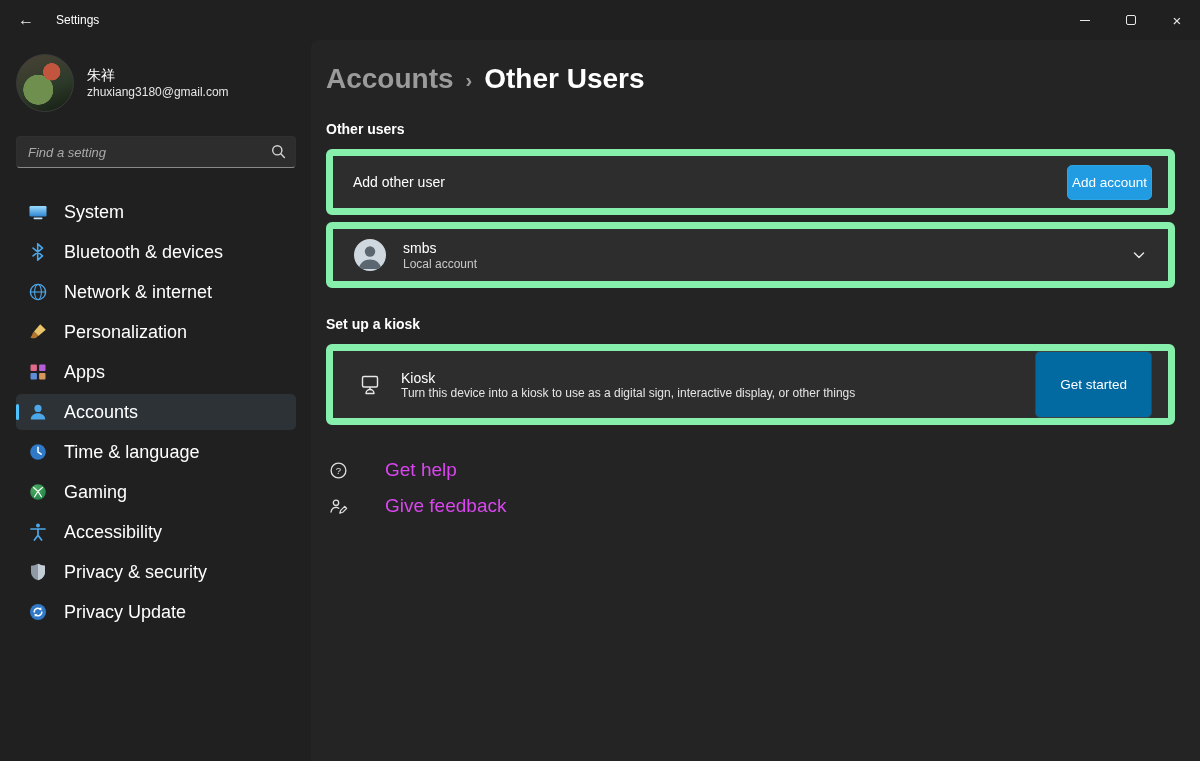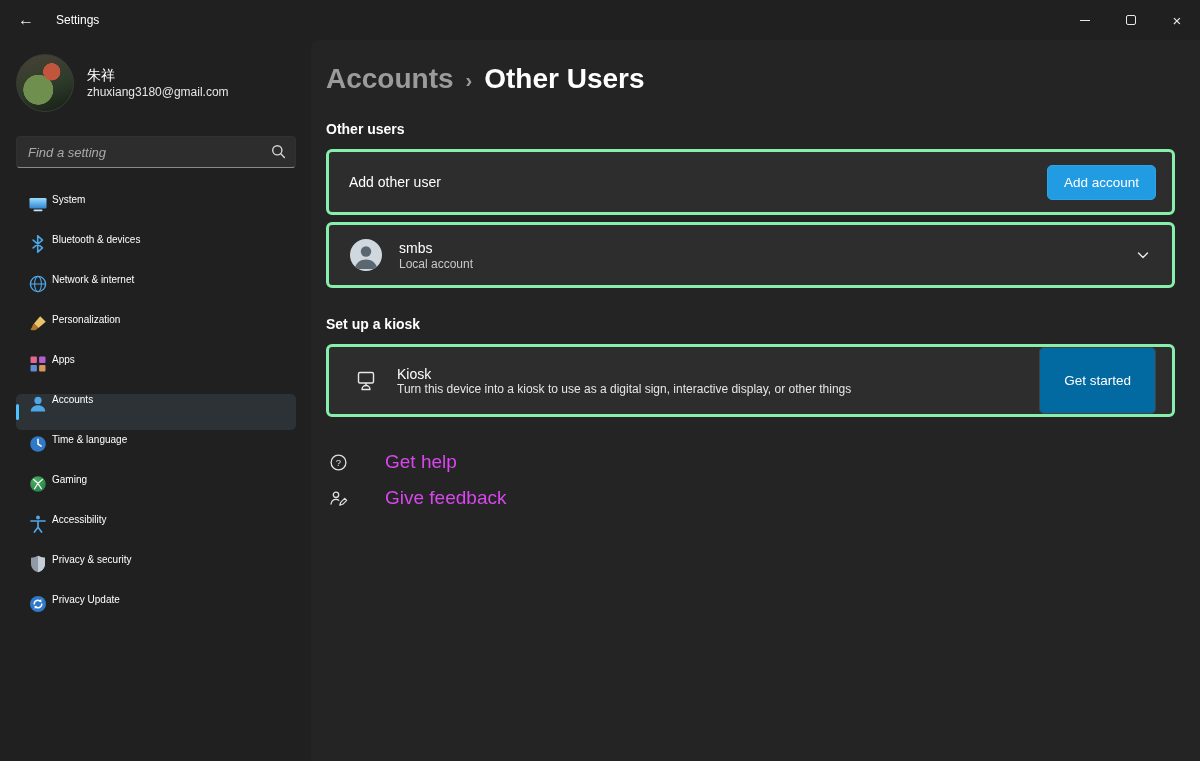--- a/index.html
+++ b/index.html
@@ -34,46 +34,46 @@
   .user-email { font-size:12px; color:#e6e6e6; }
 
   .search-box { position:relative; margin-bottom:26px; }
   .search-box input { width:100%; height:32px; background:#2d2d2d; border:1px solid #303030; border-bottom:1px solid #898989;
     border-radius:4px; color:#ffffff; font-size:13px; padding:0 32px 0 11px; outline:none;
     font-family:"Liberation Sans","DejaVu Sans",sans-serif;font-style:italic; }
   .search-box input::placeholder { color:#a9a9a9; }
   .search-icon { position:absolute; right:10px; top:8px; width:15px; height:15px; cursor:pointer; }
 
   .nav { display:flex; flex-direction:column; }
-  .nav-item { position:relative; display:flex; align-items:flex-start; gap:4px; height:36px; padding-left:12px;
-    border-radius:5px; margin-bottom:4px; font-size:10px; cursor:pointer; }
+  .nav-item { position:relative; display:flex; align-items:center; gap:16px; height:36px; padding-left:12px;
+    border-radius:5px; margin-bottom:4px; font-size:18px; cursor:pointer; }
   .nav-item.selected { background:#2d3236; }
   .accent-bar { position:absolute; left:0; top:10px; width:3px; height:16px; background:#4cc2ff; border-radius:2px; }
   .nav-icon { width:20px; height:20px; display:flex; align-items:center; justify-content:center; flex-shrink:0; }
 
   
   .main { flex:1; min-width:0; background:#242424; border-top-left-radius:8px; padding:20px 25px 0 15px; }
   .breadcrumb { display:flex; align-items:center; gap:12px; font-size:28px; font-weight:600; line-height:34px; }
   .crumb-parent { color:#9b9b9b; cursor:pointer; }
   .crumb-sep { color:#9b9b9b; font-size:20px; padding-top:3px; }
   .crumb-current { color:#ffffff; }
 
   .section-heading { font-size:14px; font-weight:700; margin-top:24px; margin-bottom:12px; }
 
-  .card { background:#2d2d2d; border:3px solid #86efac; border-radius:6px; min-height:66px;
+  .card { background:#2d2d2d; border:7px solid #86efac; border-radius:6px; min-height:66px;
     display:flex; align-items:center; padding:0 16px 0 20px; margin-bottom:7px; }
   .card-label { font-size:14px; }
   .card-text { display:flex; flex-direction:column; justify-content:space-between; }
   .card-title { font-size:14px; }
   .card-sub { font-size:12px; color:#c9c9c9; margin-top:1px; }
   .card-desc { font-size:12px; color:#e5e5e5; }
   .row-icon { width:34px; display:flex; align-items:center; justify-content:center; margin-right:14px; flex-shrink:0; }
 
   .accent-button { margin-left:auto; background:#219ce2; color:#ffffff; border:1px solid #2aa5e8; border-radius:5px;
-    font-size:13.5px; padding:9px 16px; cursor:pointer; font-family:inherit; }
+    font-size:13.5px; padding:9px 4px; cursor:pointer; font-family:inherit; }
   .std-button { margin-left:auto; background:#0369a1; color:#ffffff; border:1px solid #424242; border-radius:5px;
     font-size:13.5px; padding:25px 24px; cursor:pointer; font-family:inherit; }
   .chevron { margin-left:auto; width:26px; display:flex; justify-content:center; cursor:pointer; }
 
   .links { margin-top:34px; display:flex; flex-direction:column; gap:14px; }
   .link-row { display:flex; align-items:center; gap:13px; padding-left:2px; }
   .link-icon { width:20px; display:flex; justify-content:center; }
   .link { color:#d946ef; font-size:19px; text-decoration:none; cursor:pointer;margin-left:24px; }
 </style>
 </head>

